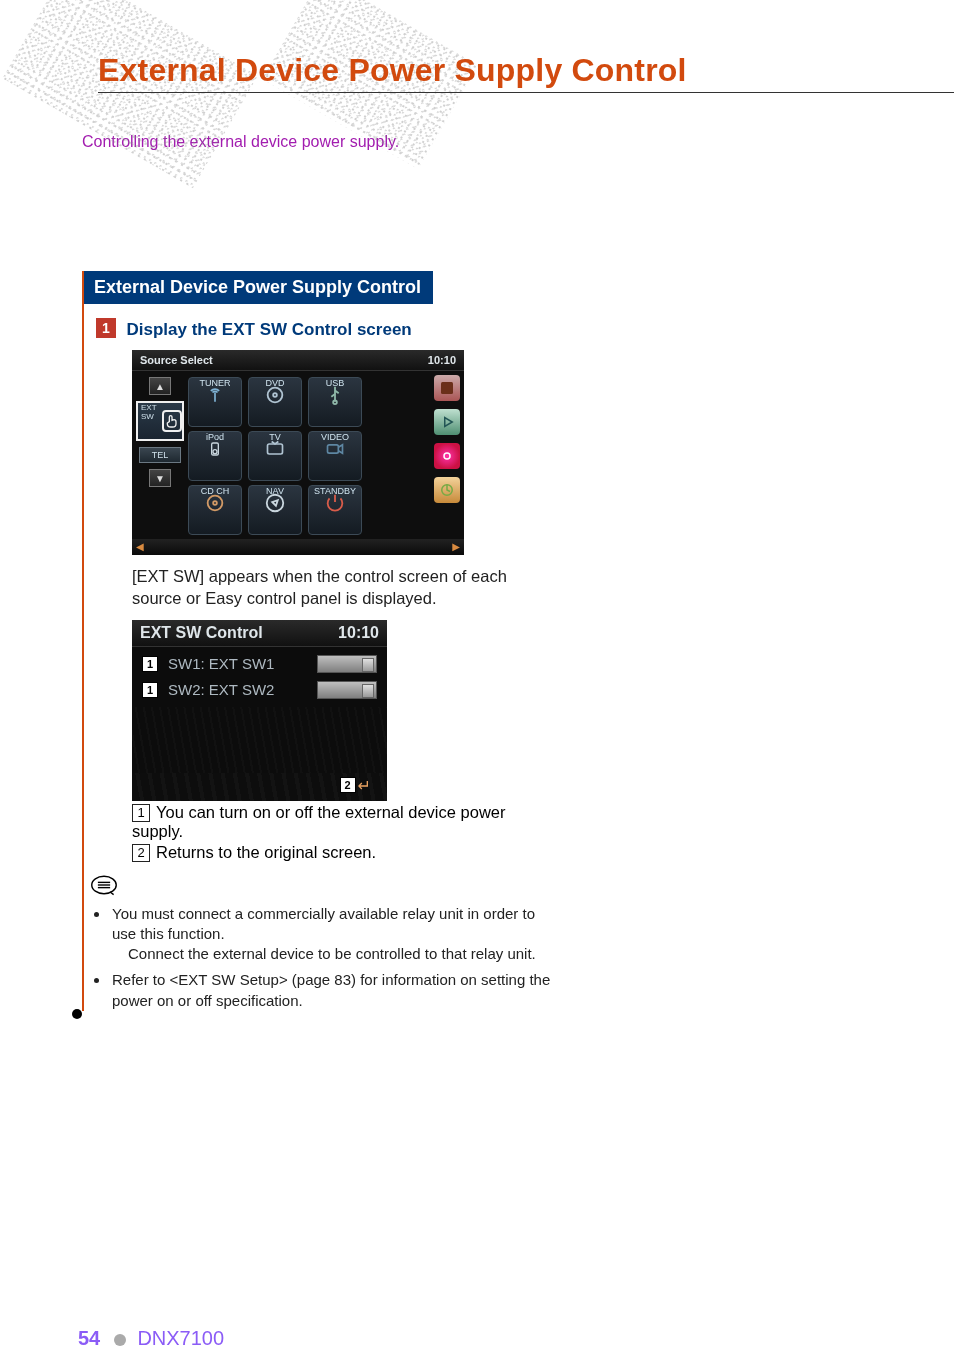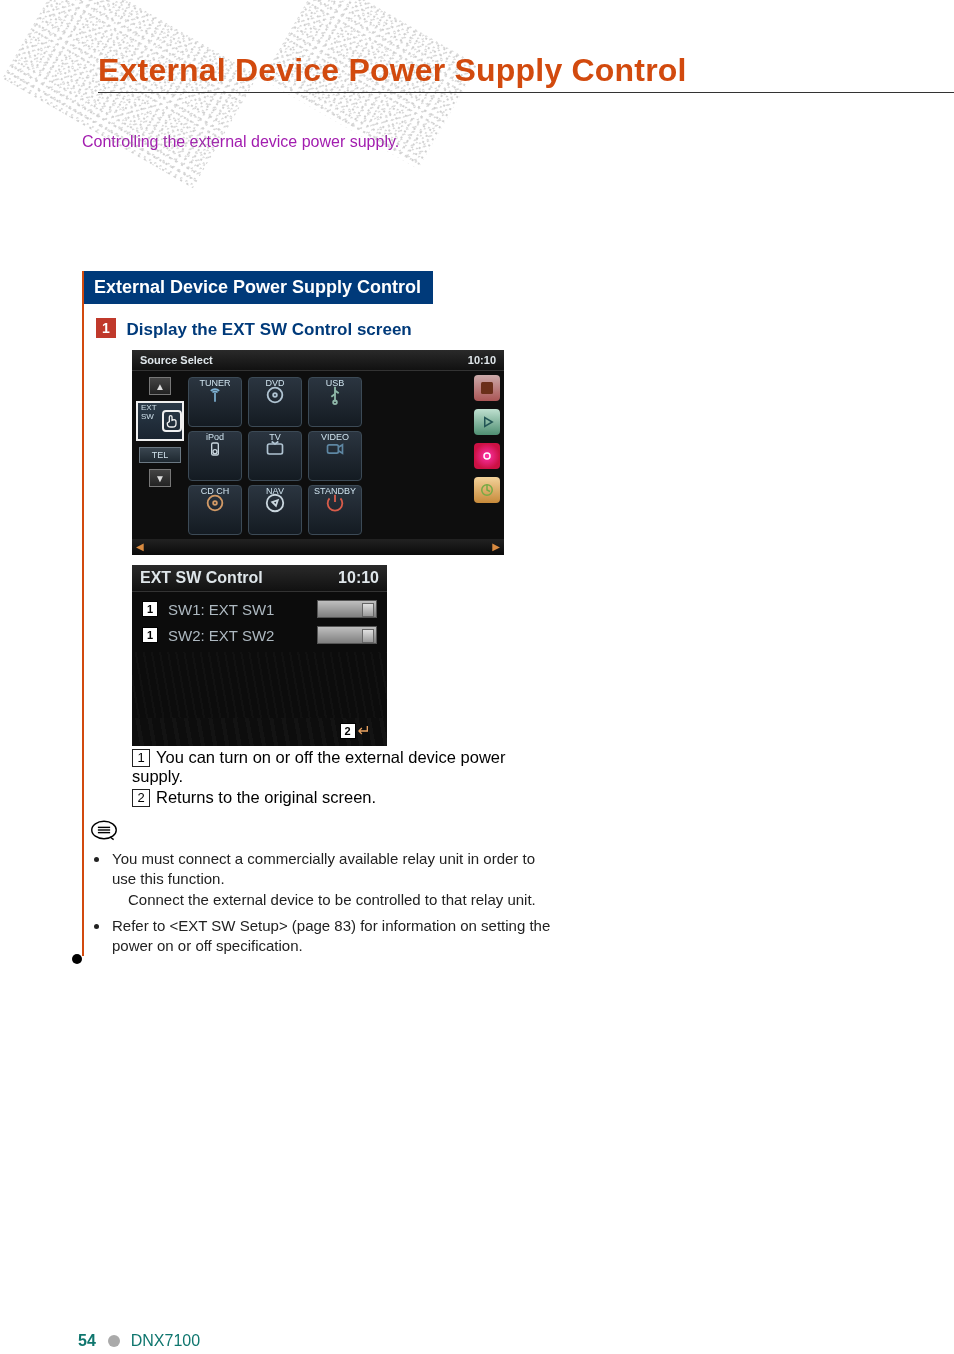--- a/index.html
+++ b/index.html
@@ -119,21 +119,21 @@
     bottom: -8px;
     width: 10px; height: 10px;
     background: #000; border-radius: 50%;
   }
 
   
   .screen {
     margin: 10px 0 0 42px;
     background: #0e0e0e;
     border-radius: 4px;
-    width: 372px;
+    width: 332px;
     color: #dfe6ea;
     font-size: 11px;
     position: relative;
   }
   .screen-title-bar {
     display: flex; justify-content: space-between; align-items: center;
     padding: 4px 8px; font-weight: 700;
     background: linear-gradient(#2a2a2a,#111);
     border-bottom: 1px solid #333;
   }
@@ -202,21 +202,21 @@
     width:16px;height:16px;background:#fff;border:1px solid #000;font-size:11px;font-weight:700;
     display:flex;align-items:center;justify-content:center;color:#000;
   }
   .screen2-body { height: 66px; background: repeating-linear-gradient(80deg,#0c0c0c 0 6px,#111 6px 8px); }
   .screen2-foot { position:relative; height: 28px; background: repeating-linear-gradient(80deg,#0d0d0d 0 8px,#131313 8px 12px); }
   .ret-callout { position:absolute; right:16px; bottom:6px; display:flex; align-items:center; gap:2px; }
   .ret-arrow { color:#e6a060; font-size:16px; }
 
   .footer {
     position: absolute; left: 78px; bottom: 56px;
-    font-size: 16px; color: #0f766e;
+    font-size: 20px; color: #8b5cf6;
   }
   .footer .pn { font-weight: 700; }
   .footer .bullet {
     display:inline-block;width:12px;height:12px;background:#aaa;border-radius:50%;
     vertical-align:-1px;margin:0 6px 0 8px;
   }
 </style>
 </head>
 <body>
 
@@ -369,20 +369,21 @@
               </svg>
             </div>
         </div>
       </div>
       <div class="screen-bottom">
         <span class="corner">◀</span>
         <span class="corner" style="text-align:right">▶</span>
       </div>
     </div>
 
+    <div class="body-text">[EXT SW] appears when the control screen of each source or Easy control panel is displayed.</div>
 
     
 
     
     <div class="screen2">
       <div class="screen-title-bar">
         <span>EXT SW Control</span>
         <span>10:10</span>
       </div>
       <div class="sw-area">

